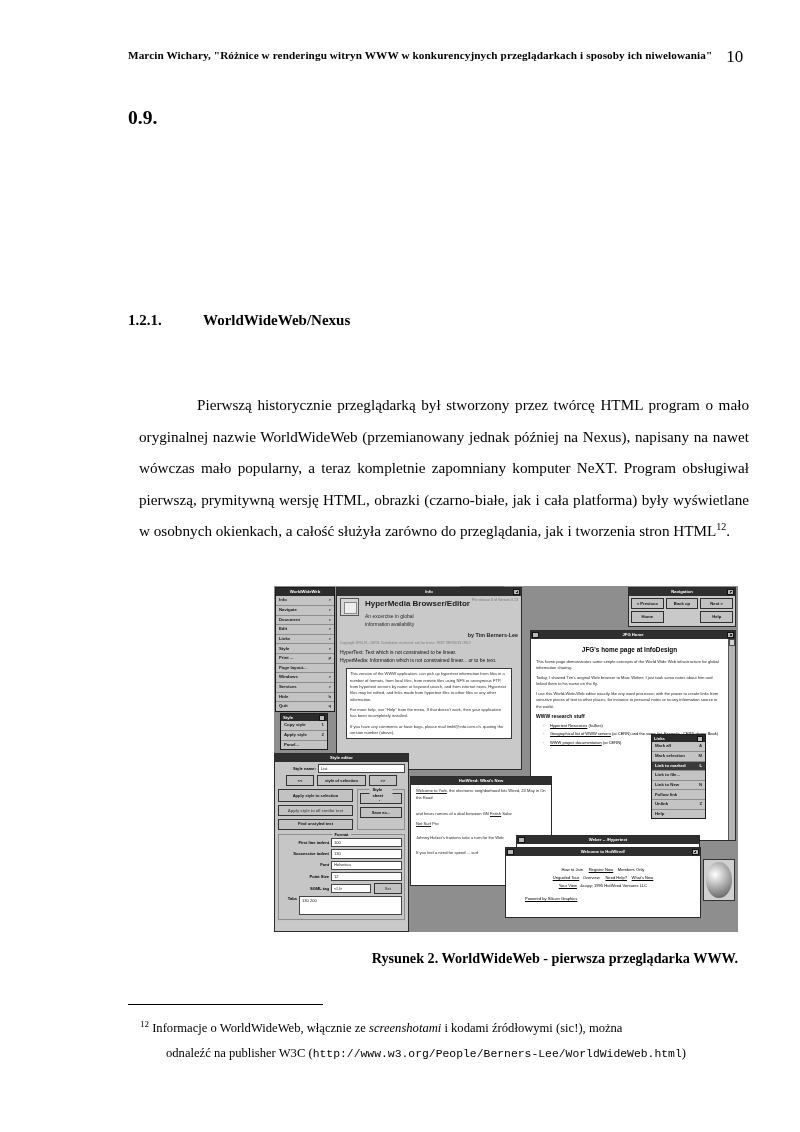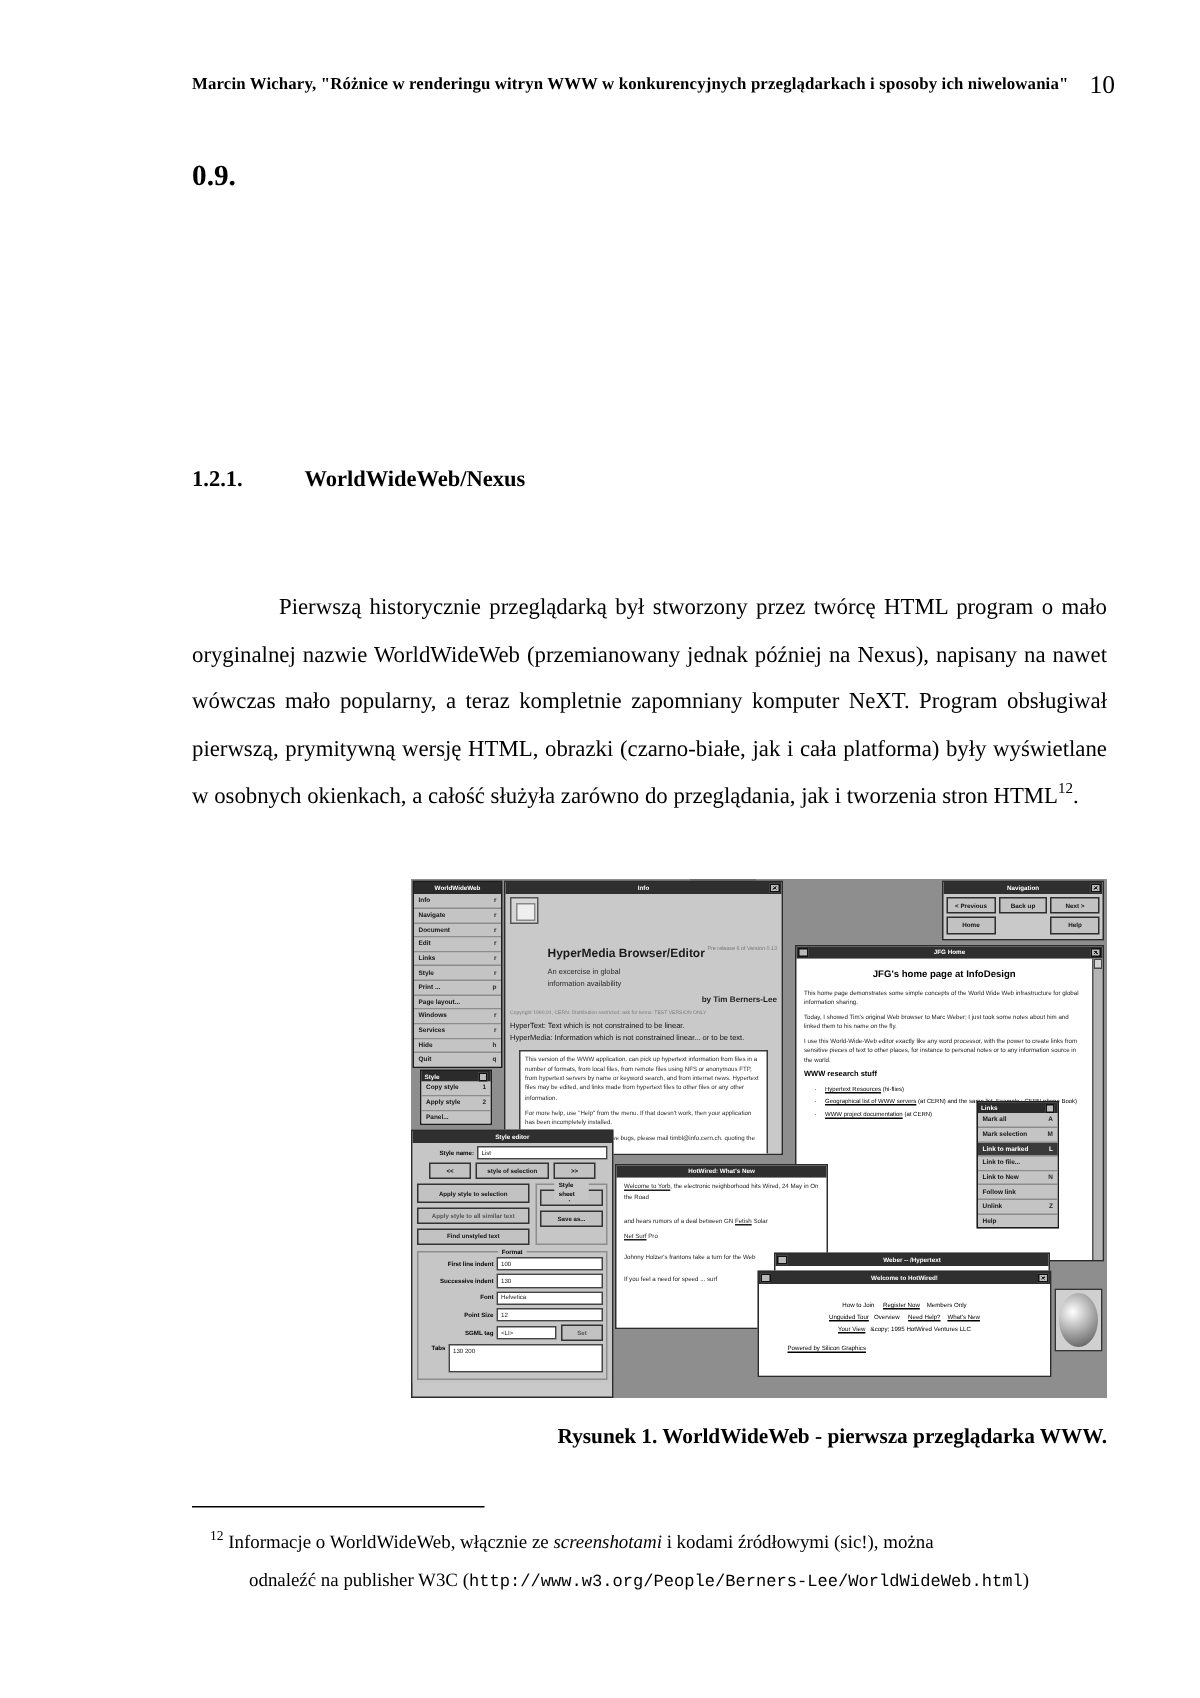--- a/index.html
+++ b/index.html
@@ -76,21 +76,21 @@
     position: absolute;
     left: 128px;
     width: 610px;
     font-size: 15.2px;
     line-height: 31.5px;
     text-align: justify;
     text-indent: 58px;
     font-family: "Liberation Serif", serif;
   }
   .para.p1 { top: 178px; }
-  .para.p2 { top: 374px; }
+  .para.p2 { top: 374px; margin-left: 11px; }
   .para .sup {
     font-size: 10px;
     vertical-align: super;
     line-height: 0;
   }
 
   
   .figure {
     position: absolute;
     left: 274px;
@@ -441,21 +441,21 @@
 
       <div class="win" style="left:62px;top:1px;width:186px;height:183px;">
         <div class="tbar">
           <span>Info</span>
           <span class="tb-right"></span>
         </div>
         <div class="info-body">
           <div style="display:flex;gap:6px;align-items:flex-start;">
             <div class="info-icon"></div>
             <div style="flex:1;">
-              <div style="display:flex;justify-content:space-between;align-items:flex-start;margin-top:32px;">
+              <div style="display:flex;justify-content:space-between;align-items:flex-start;">
                 <div class="info-title">HyperMedia Browser/Editor</div>
                 <div class="info-ver">Pre release 6 of Version 0.13</div>
               </div>
               <div class="info-sub" style="margin-top:3px;">An excercise in global</div>
               <div class="info-sub">information availability</div>
               <div class="info-by" style="margin-top:3px;">by Tim Berners-Lee</div>
             </div>
           </div>
           <div class="info-copy">Copyright 1990,91, CERN.   Distribution restricted: ask for terms.  TEST VERSION ONLY</div>
           <div class="info-ht" style="margin-top:3px;">HyperText:   Text which is not constrained to be linear.</div>
@@ -665,21 +665,21 @@
               <span class="se-lbl" style="width:16px;">Tabs</span>
               <span class="se-inp" style="min-height:16px;">130 200</span>
             </div>
           </div>
         </div>
       </div>
 
     </div>
   </div>
 
-  <div class="figcaption">Rysunek 1. WorldWideWeb - pierwsza przeglądarka WWW.</div>
+  <div class="figcaption">Rysunek 2. WorldWideWeb - pierwsza przeglądarka WWW.</div>
 
   <div class="fn-rule"></div>
   <div class="footnote">
     <span class="fnum">12</span><span> Informacje o WorldWideWeb, włącznie ze </span><span class="it">screenshotami</span><span> i kodami źródłowymi (sic!), można</span>
     <span class="l2"><span>odnaleźć na publisher W3C (</span><span class="mono">http://www.w3.org/People/Berners-Lee/WorldWideWeb.html</span><span>)</span></span>
   </div>
 
 </div>
 
 </body></html>

